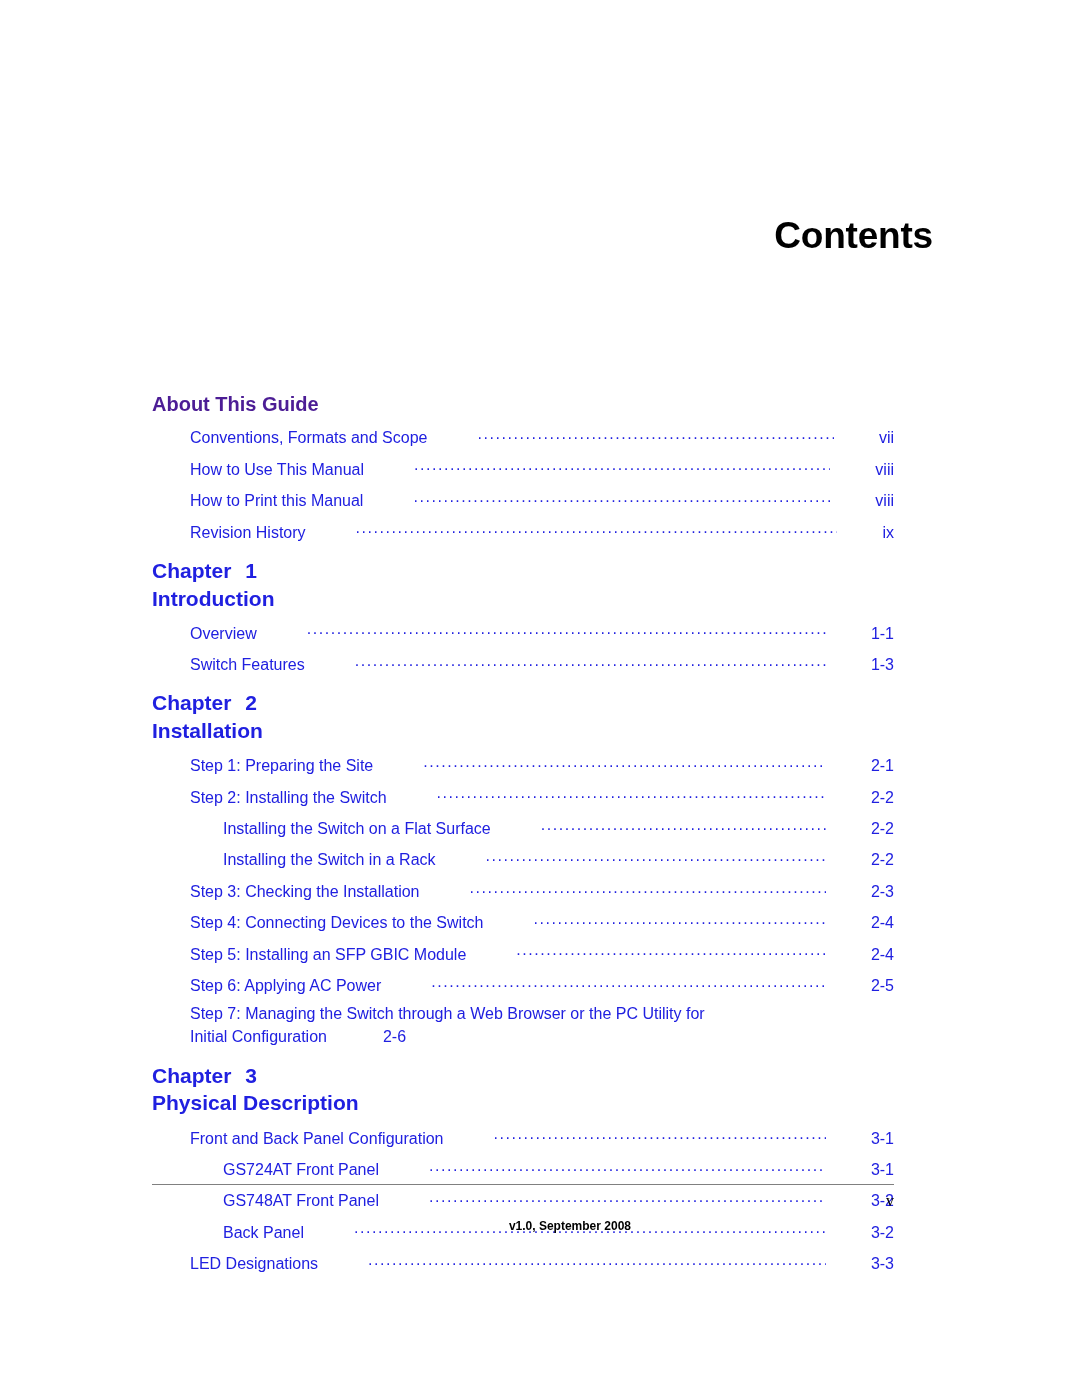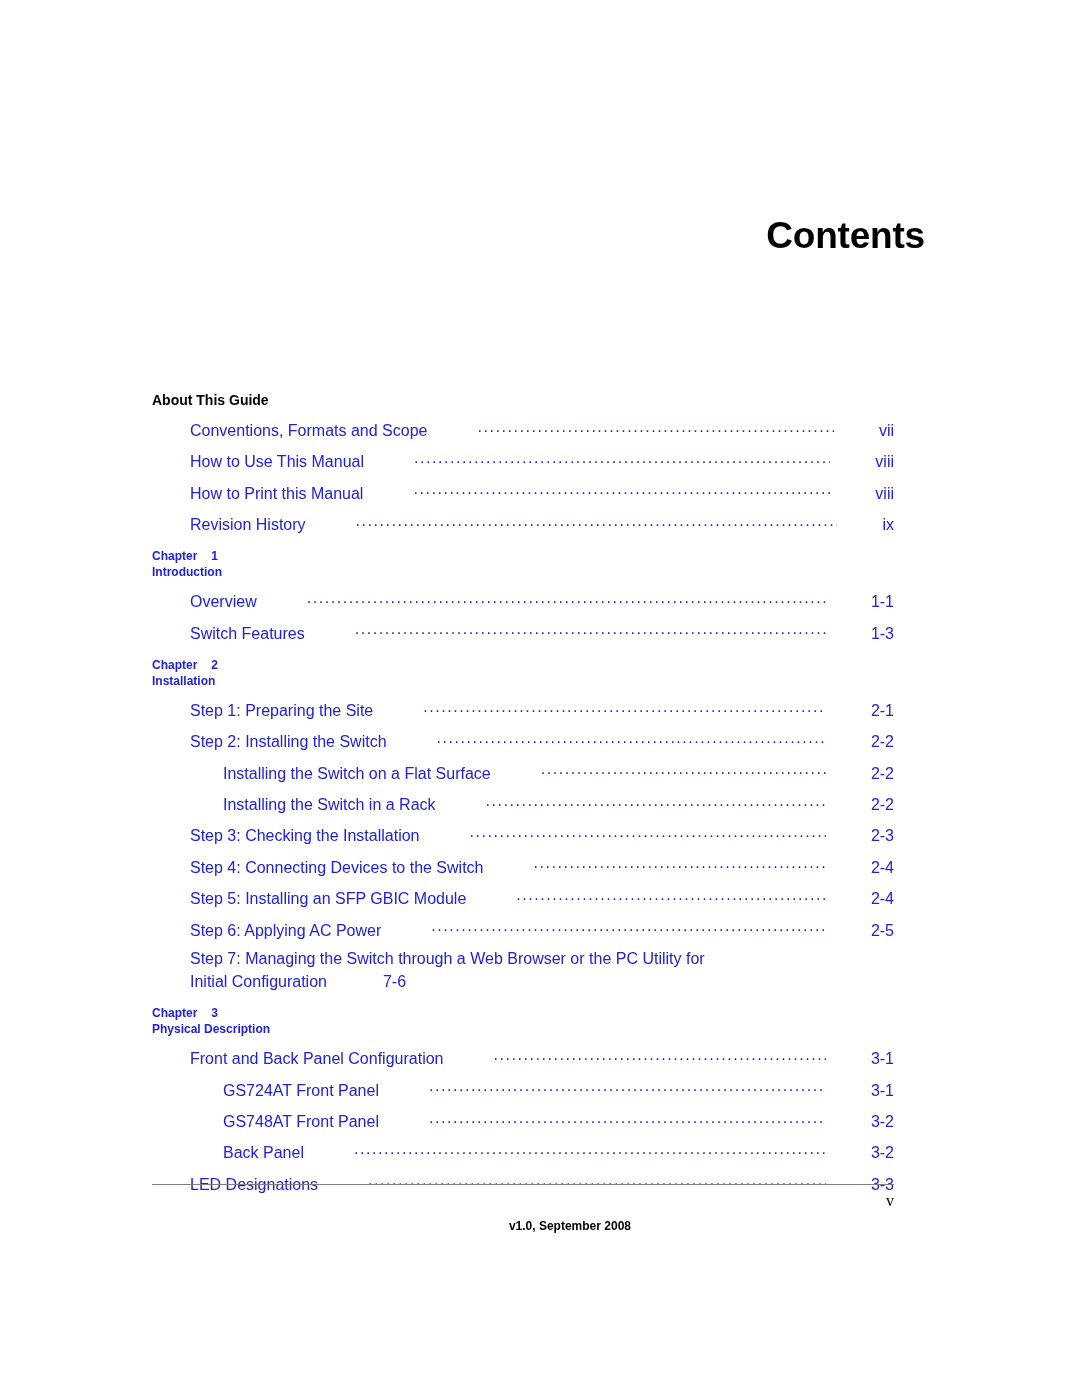--- a/index.html
+++ b/index.html
@@ -19,55 +19,55 @@
     position: absolute;
     inset: 0;
     width: 1080px;
     height: 1397px;
     overflow: hidden;
   }
 
   
   .doc-title {
     position: absolute;
-    left: 4px;
+    left: 12px;
     top: 216px;
     width: 921px;
     text-align: right;
     font-size: 37px;
     font-weight: bold;
     color: #000000;
     letter-spacing: -0.2px;
     line-height: 1.1;
   }
 
   
   .toc {
     position: absolute;
     left: 152px;
     top: 392px;
     width: 742px;
   }
 
   
   .sec-head {
-    font-size: 14px;
+    font-size: 20px;
     font-weight: bold;
-    color: #000000;
+    color: #4c1d95;
     line-height: 1.26;
     margin: 0 0 4px 0;
     white-space: pre;
   }
 
   
   .chap-head {
     margin: 10px 0 4px 0;
   }
   .chap-head .chap-line {
-    font-size: 12px;
+    font-size: 21px;
     font-weight: bold;
     color: #2020E0;
     line-height: 1.33;
     white-space: pre;
   }
   .chap-head .chap-word { }
   .chap-head .chap-num {
     display: inline-block;
     margin-left: 14px;
   }
@@ -248,21 +248,21 @@
       <div class="entry lvl1">
         <span class="etext">Step 6: Applying AC Power</span>
         <span class="leader"></span>
         <span class="pnum">2-5</span>
       </div>
       <div class="entry-wrap">
         <div class="wrap-first">Step 7: Managing the Switch through a Web Browser or the PC Utility for</div>
         <div class="wrap-second">
           <span class="etext">Initial Configuration</span>
           <span class="leader"></span>
-          <span class="pnum">7-6</span>
+          <span class="pnum">2-6</span>
         </div>
       </div>
       <div class="chap-head">
         <div class="chap-line"><span class="chap-word">Chapter</span><span class="chap-num">3</span></div>
         <div class="chap-line">Physical Description</div>
       </div>
       <div class="entry lvl1">
         <span class="etext">Front and Back Panel Configuration</span>
         <span class="leader"></span>
         <span class="pnum">3-1</span>

